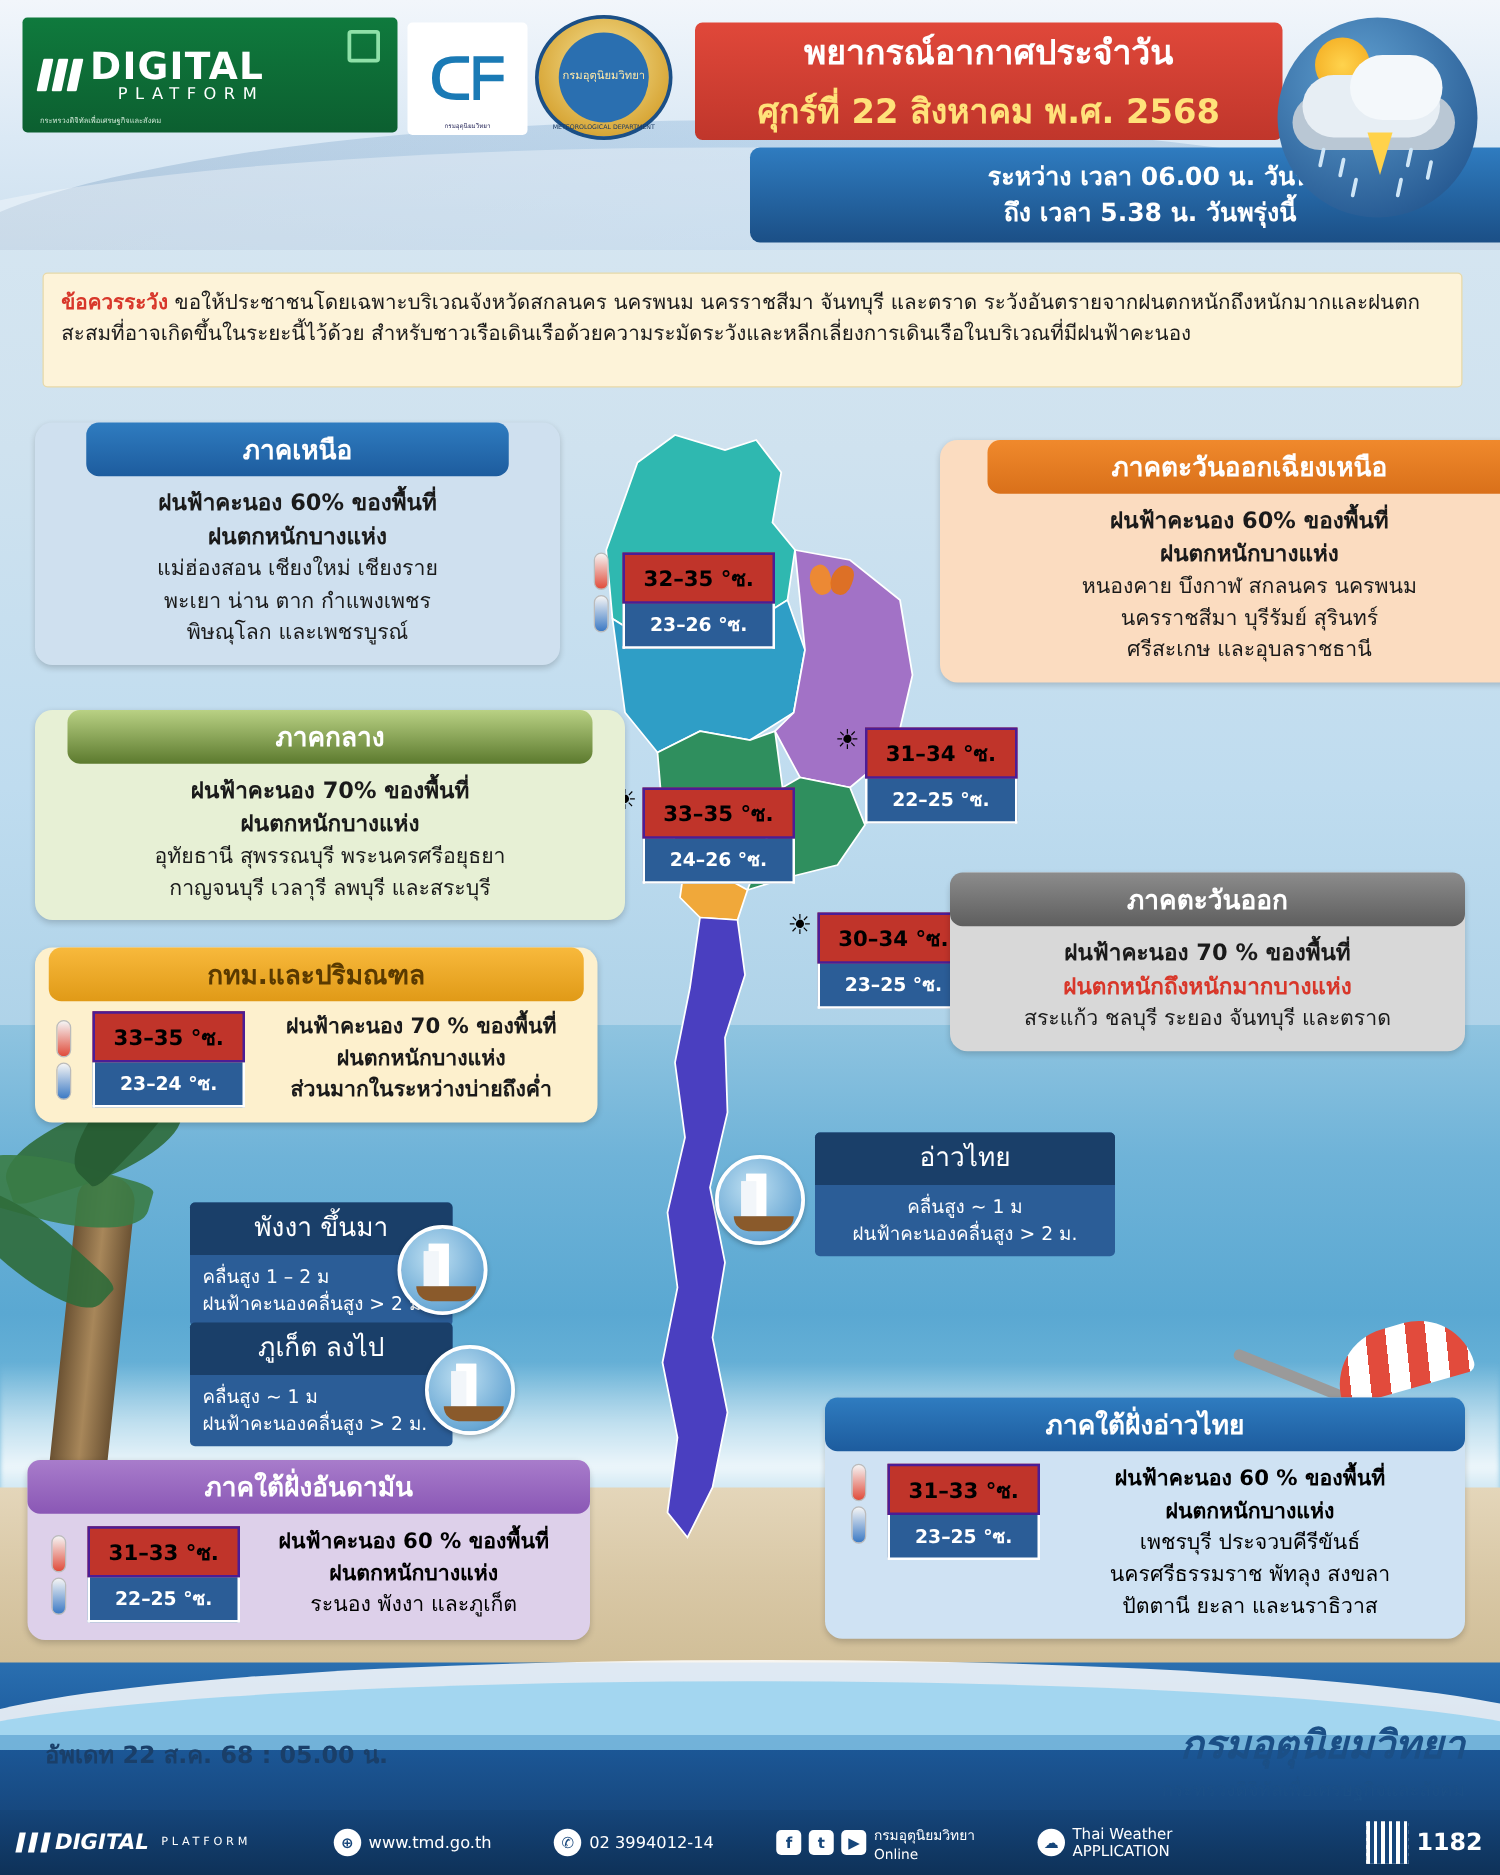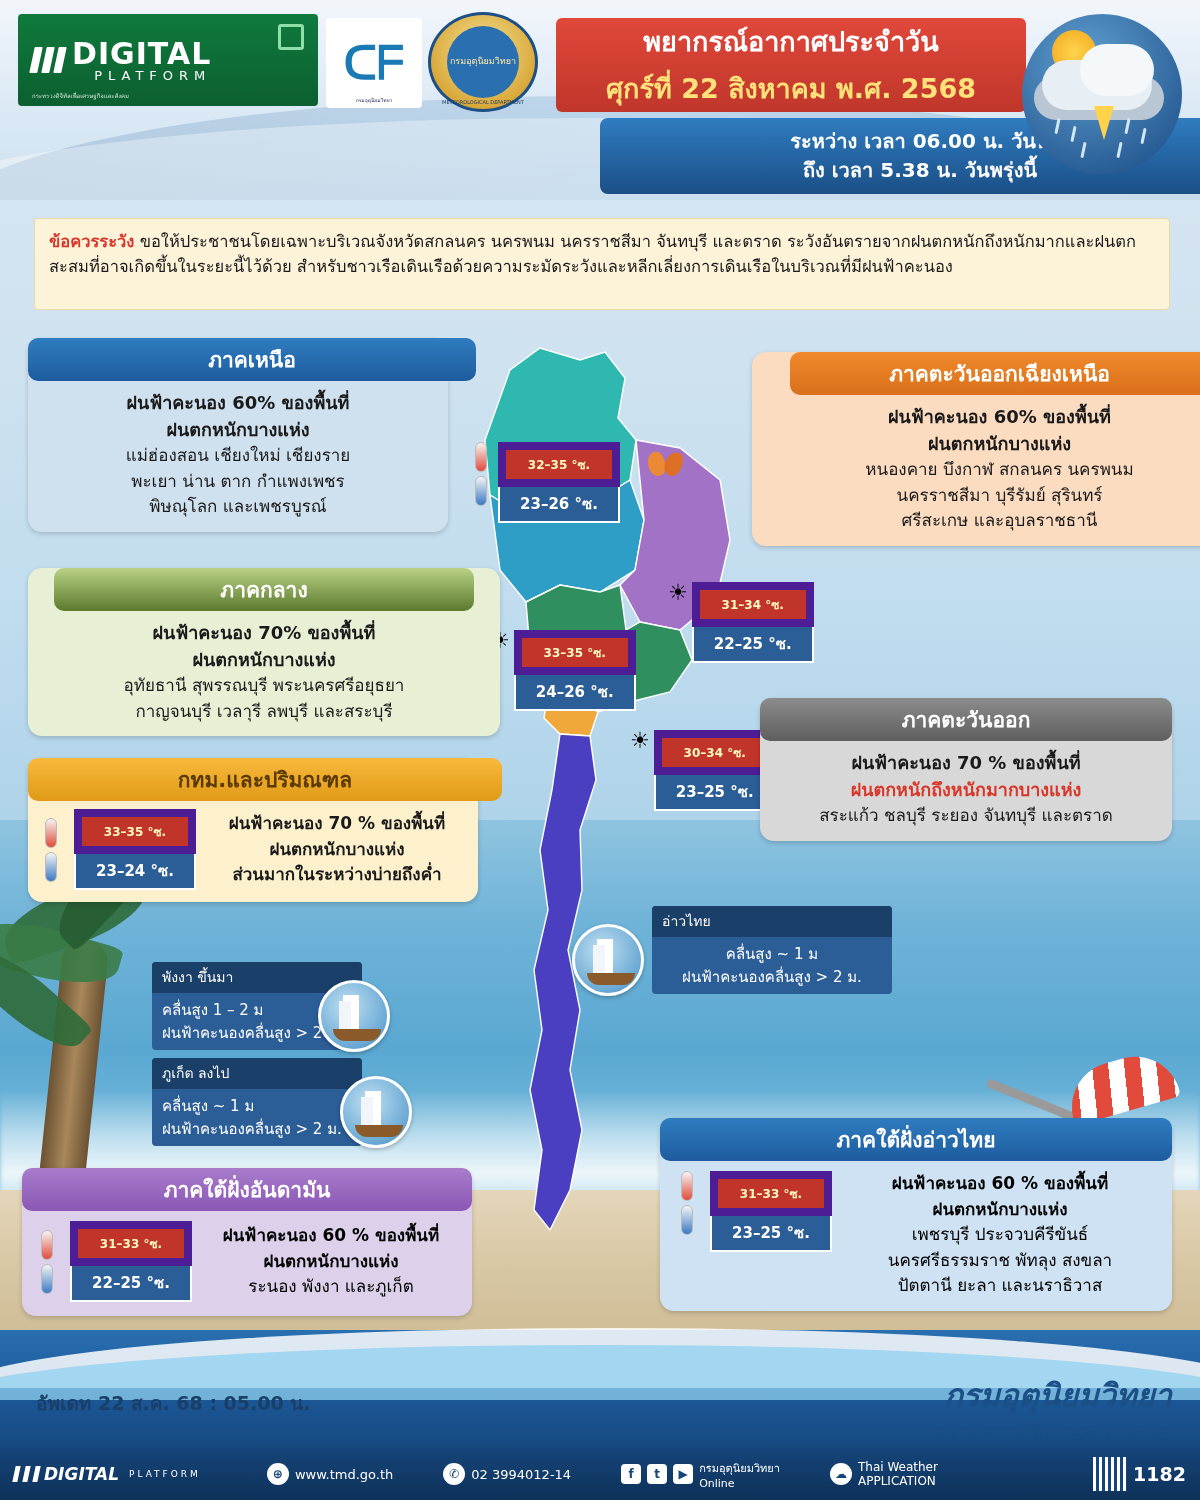--- a/index.html
+++ b/index.html
@@ -114,27 +114,27 @@
 
   
   .card { position:absolute; border-radius:14px; box-shadow:0 2px 5px rgba(0,0,0,.18); }
   .card .hd { border-radius:10px; text-align:center; font-size:21px; font-weight:bold;
     padding:5px 0; margin:0 auto; }
   .card .bd { padding:8px 12px 12px; text-align:center; font-size:17px; line-height:1.5; color:#1a1a1a;}
   .card .bd .b1 { font-weight:bold; font-size:18px; }
 
   
   #c-north { left:28px; top:338px; width:420px; background:#cfe0ef; }
-  #c-north .hd { background:linear-gradient(180deg,#2f7cc0,#1d5c9e); color:#fff; width:448px; }
+  #c-north .hd { background:linear-gradient(180deg,#2f7cc0,#1d5c9e); color:#fff; width:338px; }
   
   #c-central { left:28px; top:568px; width:472px; background:#e7f0d5; }
   #c-central .hd { background:linear-gradient(180deg,#b9d184,#5c7a2e); color:#fff; width:420px; }
   
   #c-bkk { left:28px; top:758px; width:450px; background:#fdf0cd; }
-  #c-bkk .hd { background:linear-gradient(180deg,#f8b93c,#e09a17); color:#5a3a00; width:474px; }
+  #c-bkk .hd { background:linear-gradient(180deg,#f8b93c,#e09a17); color:#5a3a00; width:428px; }
   #c-bkk .row { display:flex; align-items:center; gap:10px; padding:8px 10px 12px; }
   #c-bkk .rtxt { flex:1; font-size:17px; font-weight:bold; line-height:1.5; text-align:center; color:#1a1a1a;}
 
   
   #c-ne { left:752px; top:352px; width:495px; background:#fbdcc0; }
   #c-ne .hd { background:linear-gradient(180deg,#f0892c,#d9701a); color:#fff; width:420px; }
   
   #c-east { left:760px; top:698px; width:412px; background:#d8d8d8; }
   #c-east .hd { background:linear-gradient(180deg,#8c8c8c,#5e5e5e); color:#fff; width:412px; }
   #c-east .red { color:#d8372a; font-weight:bold; }
@@ -144,35 +144,35 @@
   #c-sgulf .row { display:flex; align-items:flex-start; gap:10px; padding:10px 14px 12px; }
   #c-sgulf .rtxt { flex:1; text-align:center; font-size:17px; line-height:1.5; }
   
   #c-sand { left:22px; top:1168px; width:450px; background:#ddd0ea; }
   #c-sand .hd { background:linear-gradient(180deg,#a87ccb,#8a57b5); color:#fff; width:450px; }
   #c-sand .row { display:flex; align-items:center; gap:10px; padding:10px 12px 14px; }
   #c-sand .rtxt { flex:1; text-align:center; font-size:17px; line-height:1.5; }
 
   
   .tchip { width:122px; }
-  .tchip .hi { background:#c0342a; color:#fef9c3; font-size:12px; font-weight:bold; text-align:center; padding:5px 0; border:8px solid #4c1d95;}
+  .tchip .hi { background:#c0342a; color:#000000; font-size:17px; font-weight:bold; text-align:center; padding:5px 0; border:2px solid #4c1d95;}
   .tchip .lo { background:#2b5d97; color:#fff; font-size:15px; font-weight:bold; text-align:center; padding:5px 0; border:2px solid #fff; border-top:none;}
   .thermo { width:26px; display:flex; flex-direction:column; align-items:center; gap:4px; }
   .thermo .t-hot { width:12px; height:30px; background:linear-gradient(180deg,#f5f5f5,#e04b3a); border-radius:6px; border:1px solid #bbb;}
   .thermo .t-cold { width:12px; height:30px; background:linear-gradient(180deg,#f5f5f5,#3b79c4); border-radius:6px; border:1px solid #bbb;}
 
   
   .float-chip { position:absolute; display:flex; align-items:flex-start; gap:4px; }
   .float-chip .icon { font-size:22px; line-height:1; }
 
   
   .seabox { position:absolute; background:#2b5d97; color:#fff; border-radius:4px;
     font-size:15px; line-height:1.5; padding:6px 10px; }
   .seabox .ttl { background:#1a3f69; margin:-6px -10px 6px -10px; padding:5px 10px;
-    border-radius:4px 4px 0 0; font-size:14px; }
+    border-radius:4px 4px 0 0; text-align:center; font-size:21px; }
   .boat { position:absolute; width:72px; height:72px; border-radius:50%;
     background:radial-gradient(circle at 40% 35%,#bfe0f2,#6aa8d4 70%,#3c7fb5 100%);
     border:3px solid #fff; box-shadow:0 2px 4px rgba(0,0,0,.25); overflow:hidden;}
   .boat .sail1 { position:absolute; left:22px; top:12px; width:0;height:0;
     border-left:0 solid transparent; border-right:16px solid #fff; border-bottom:34px solid #fff;}
   .boat .sail2 { position:absolute; left:18px; top:18px; width:0;height:0;
     border-right:12px solid #f2f6fa; border-bottom:28px solid #f2f6fa;}
   .boat .hull { position:absolute; left:12px; top:46px; width:48px; height:12px;
     background:#8a5a2b; border-radius:0 0 20px 20px;}
 

